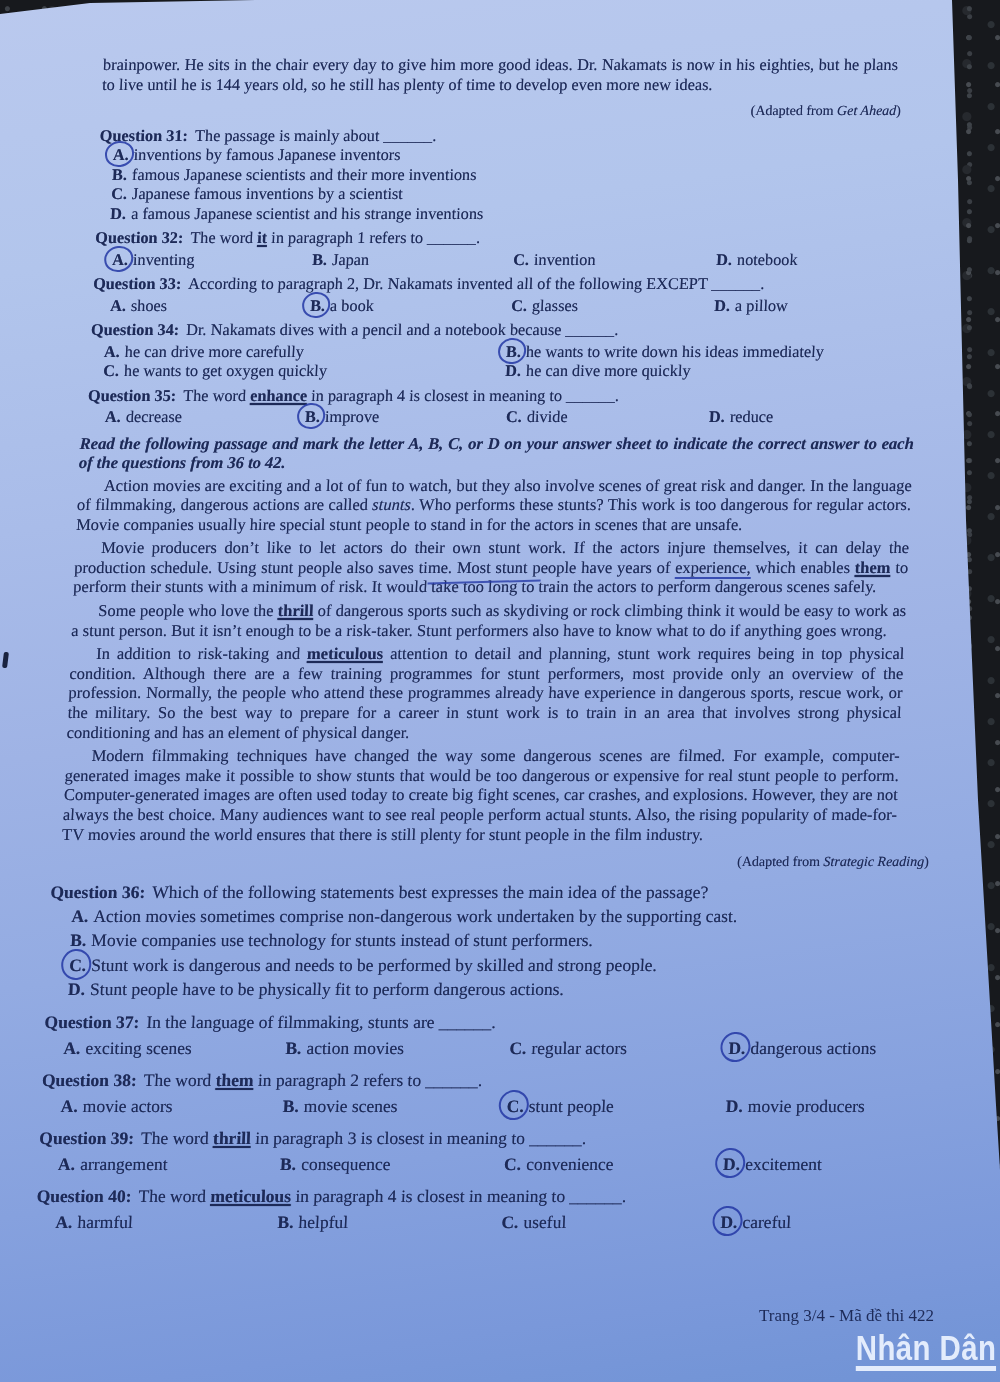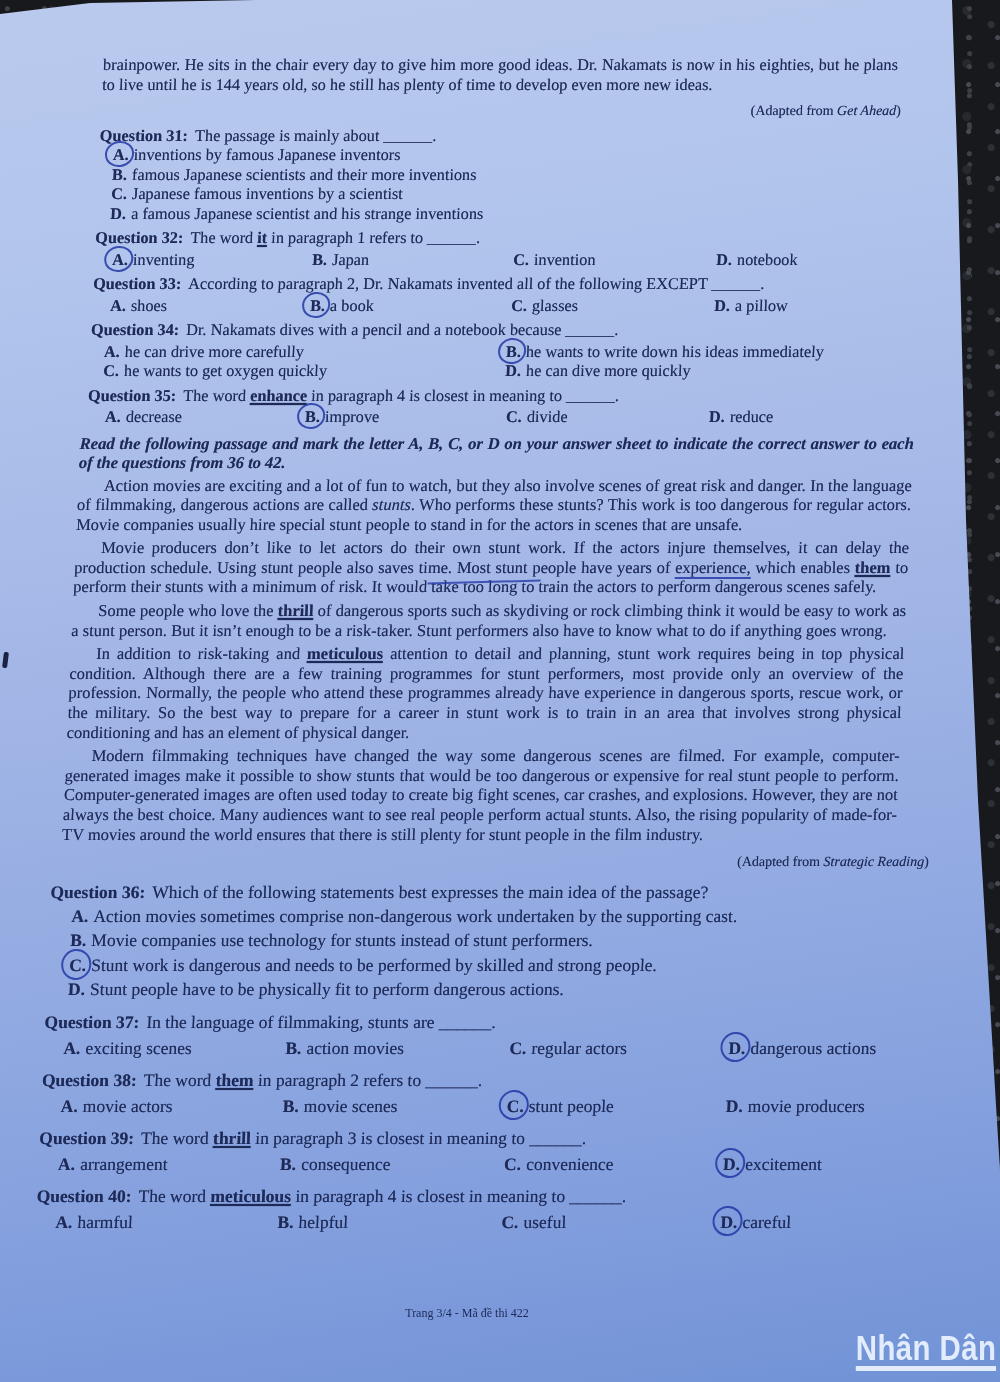--- a/index.html
+++ b/index.html
@@ -50,22 +50,22 @@
   .rs-pu{border-bottom:2px solid rgba(38,58,168,.85);}
   .rs-po{position:relative;}
   .rs-po::before{content:"";position:absolute;left:-4px;right:-6px;top:4px;border-top:2px solid rgba(38,58,168,.8);transform:rotate(-1.4deg);}
   
   .circ{position:relative;display:inline-block;}
   .circ.circled::before{
     content:"";position:absolute;left:-8px;right:-5px;top:-4px;bottom:-2px;
     border:2px solid rgba(35,55,165,.85);border-radius:50%;transform:rotate(-6deg);
   }
   .footer{
-    position:absolute;top:1306px;left:0;right:66px;text-align:center;
-    font-size:12px;color:#1d2a58;font-family:"Liberation Serif","DejaVu Serif",serif;
+    position:absolute;top:1306px;left:0;right:66px;text-align:right;
+    font-size:17px;color:#1d2a58;font-family:"Liberation Serif","DejaVu Serif",serif;
   }
   .watermark{
     position:absolute;top:1330px;right:4px;
     font-family:"Liberation Sans","DejaVu Sans",sans-serif;font-weight:bold;
     font-size:35px;line-height:35px;color:rgba(233,240,254,.95);
     transform:scaleX(.84);transform-origin:100% 0;
     border-bottom:5px solid rgba(233,240,254,.95);padding-bottom:1px;letter-spacing:.5px;
   }
   .pen-tick{
     position:absolute;left:3px;top:652px;width:5px;height:16px;

